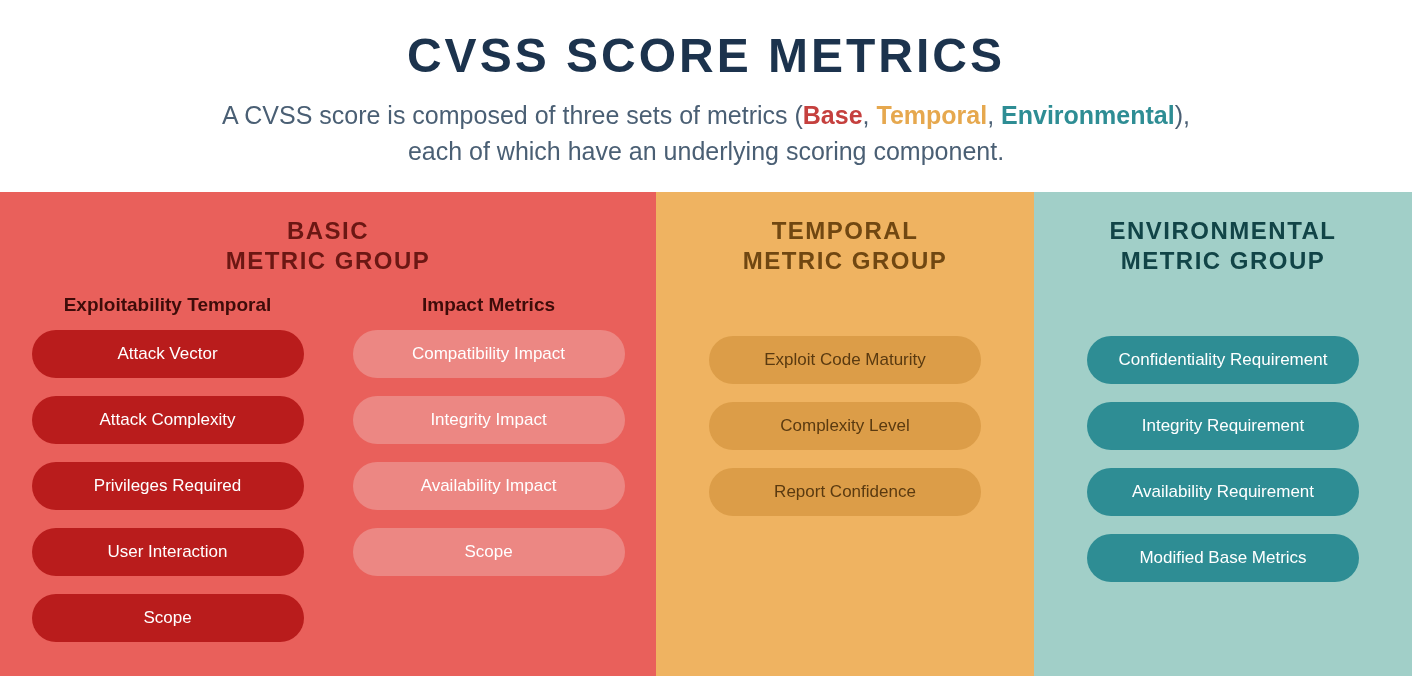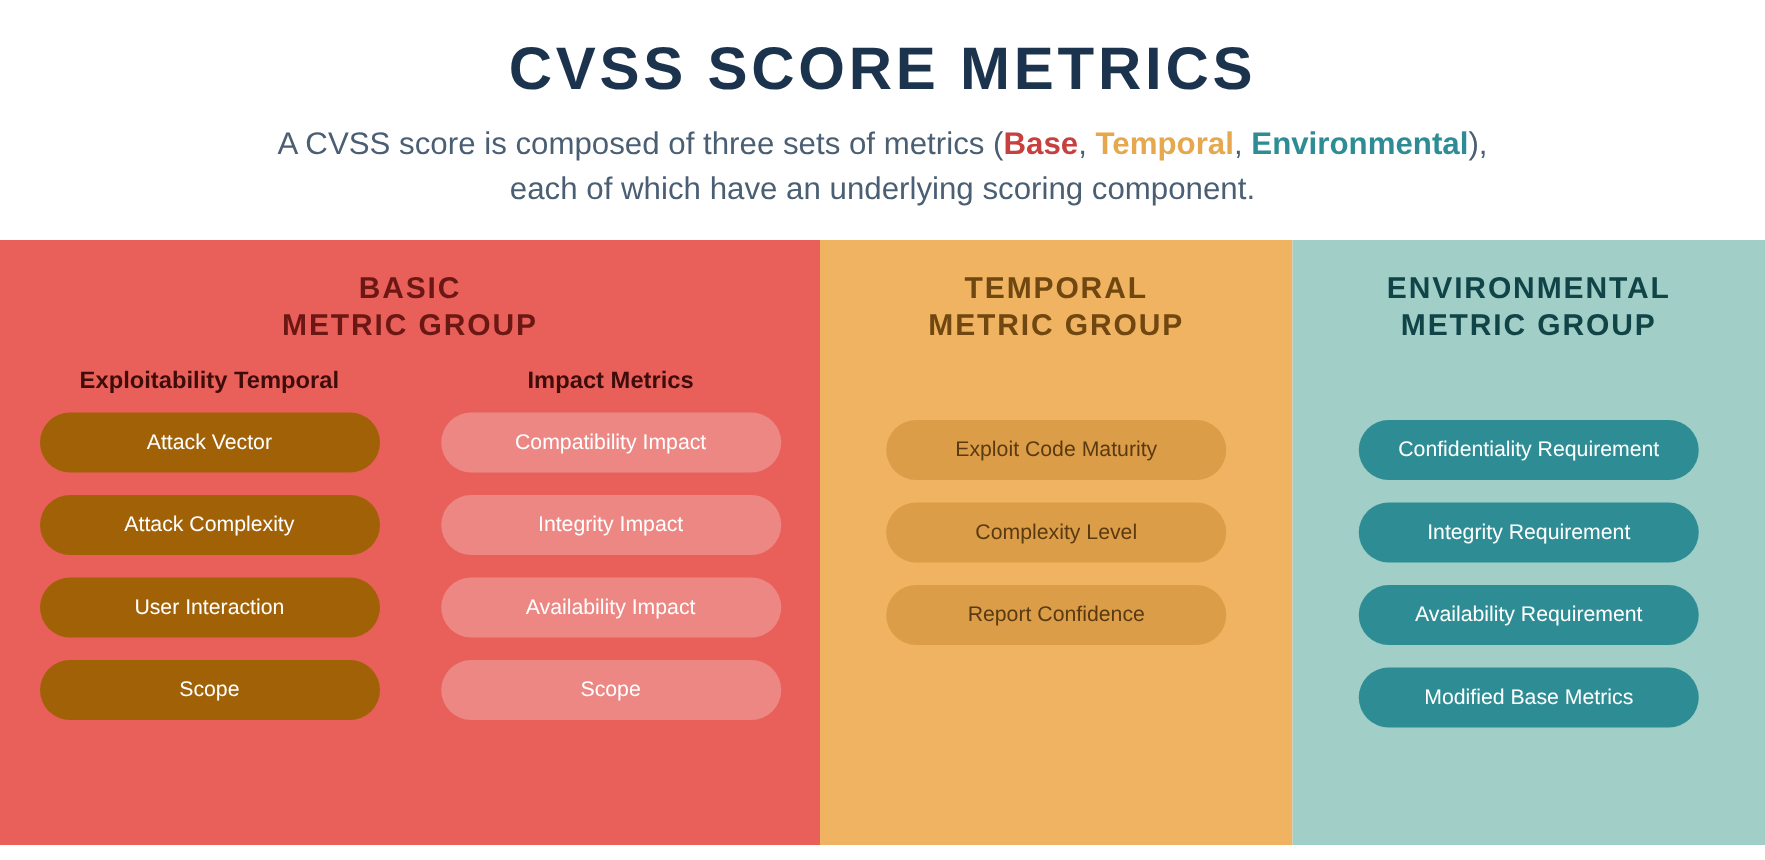--- a/index.html
+++ b/index.html
@@ -82,21 +82,21 @@
   height: 48px;
   border-radius: 26px;
   display: flex;
   align-items: center;
   justify-content: center;
   font-size: 17px;
   margin-bottom: 18px;
   color: #fff;
   font-weight: 400;
 }
-.pill-exploit { background: #a16207; text-align: center; }
+.pill-exploit { background: #b91c1c; text-align: center; }
 .pill-impact { background: #ec8783; }
 .pill-temporal { background: #dc9d48; color: #5a3a10; }
 .pill-env { background: #2e8d94; }
 .single-col {
   margin-top: 60px;
   display: flex;
   flex-direction: column;
   align-items: center;
 }
 </style>
@@ -116,20 +116,21 @@
   <div class="group group-basic">
     <div class="group-title">
       <span>BASIC</span><br>
       <span>METRIC GROUP</span>
     </div>
     <div class="columns">
       <div class="column">
         <div class="col-head">Exploitability Temporal</div>
         <div class="pill pill-exploit">Attack Vector</div>
         <div class="pill pill-exploit">Attack Complexity</div>
+        <div class="pill pill-exploit">Privileges Required</div>
         <div class="pill pill-exploit">User Interaction</div>
         <div class="pill pill-exploit">Scope</div>
       </div>
       <div class="column">
         <div class="col-head">Impact Metrics</div>
         <div class="pill pill-impact">Compatibility Impact</div>
         <div class="pill pill-impact">Integrity Impact</div>
         <div class="pill pill-impact">Availability Impact</div>
         <div class="pill pill-impact">Scope</div>
       </div>

